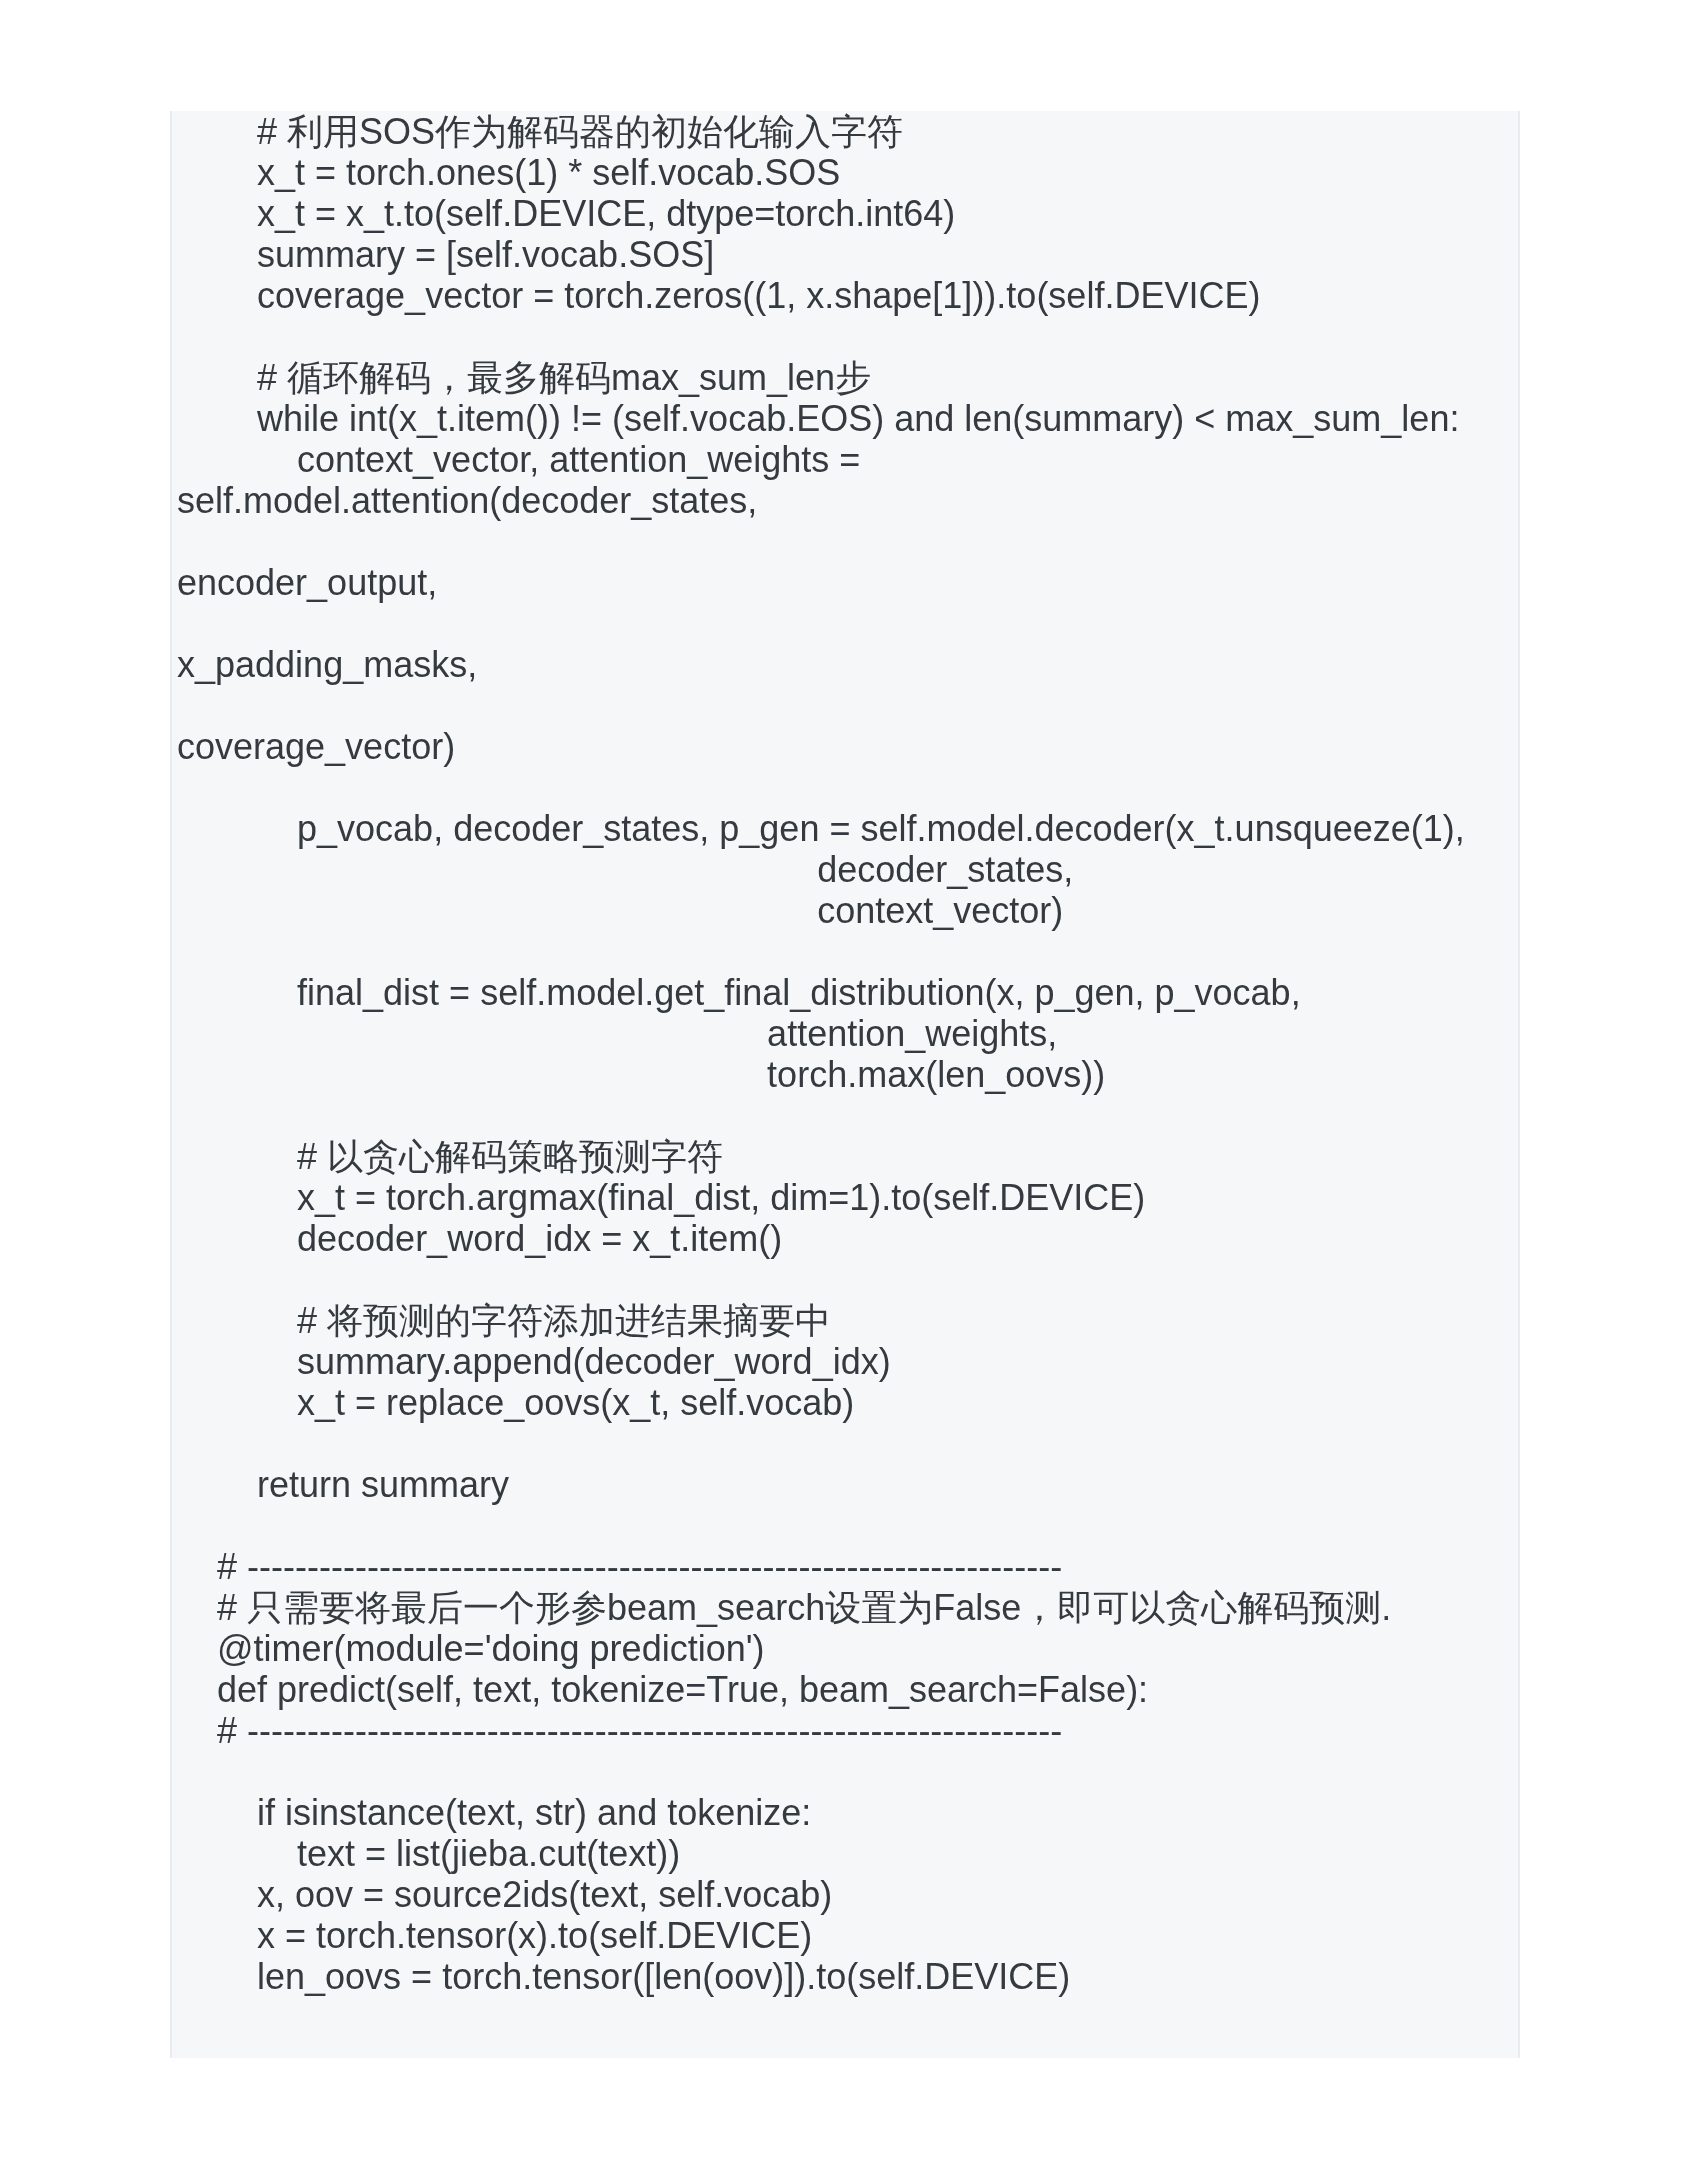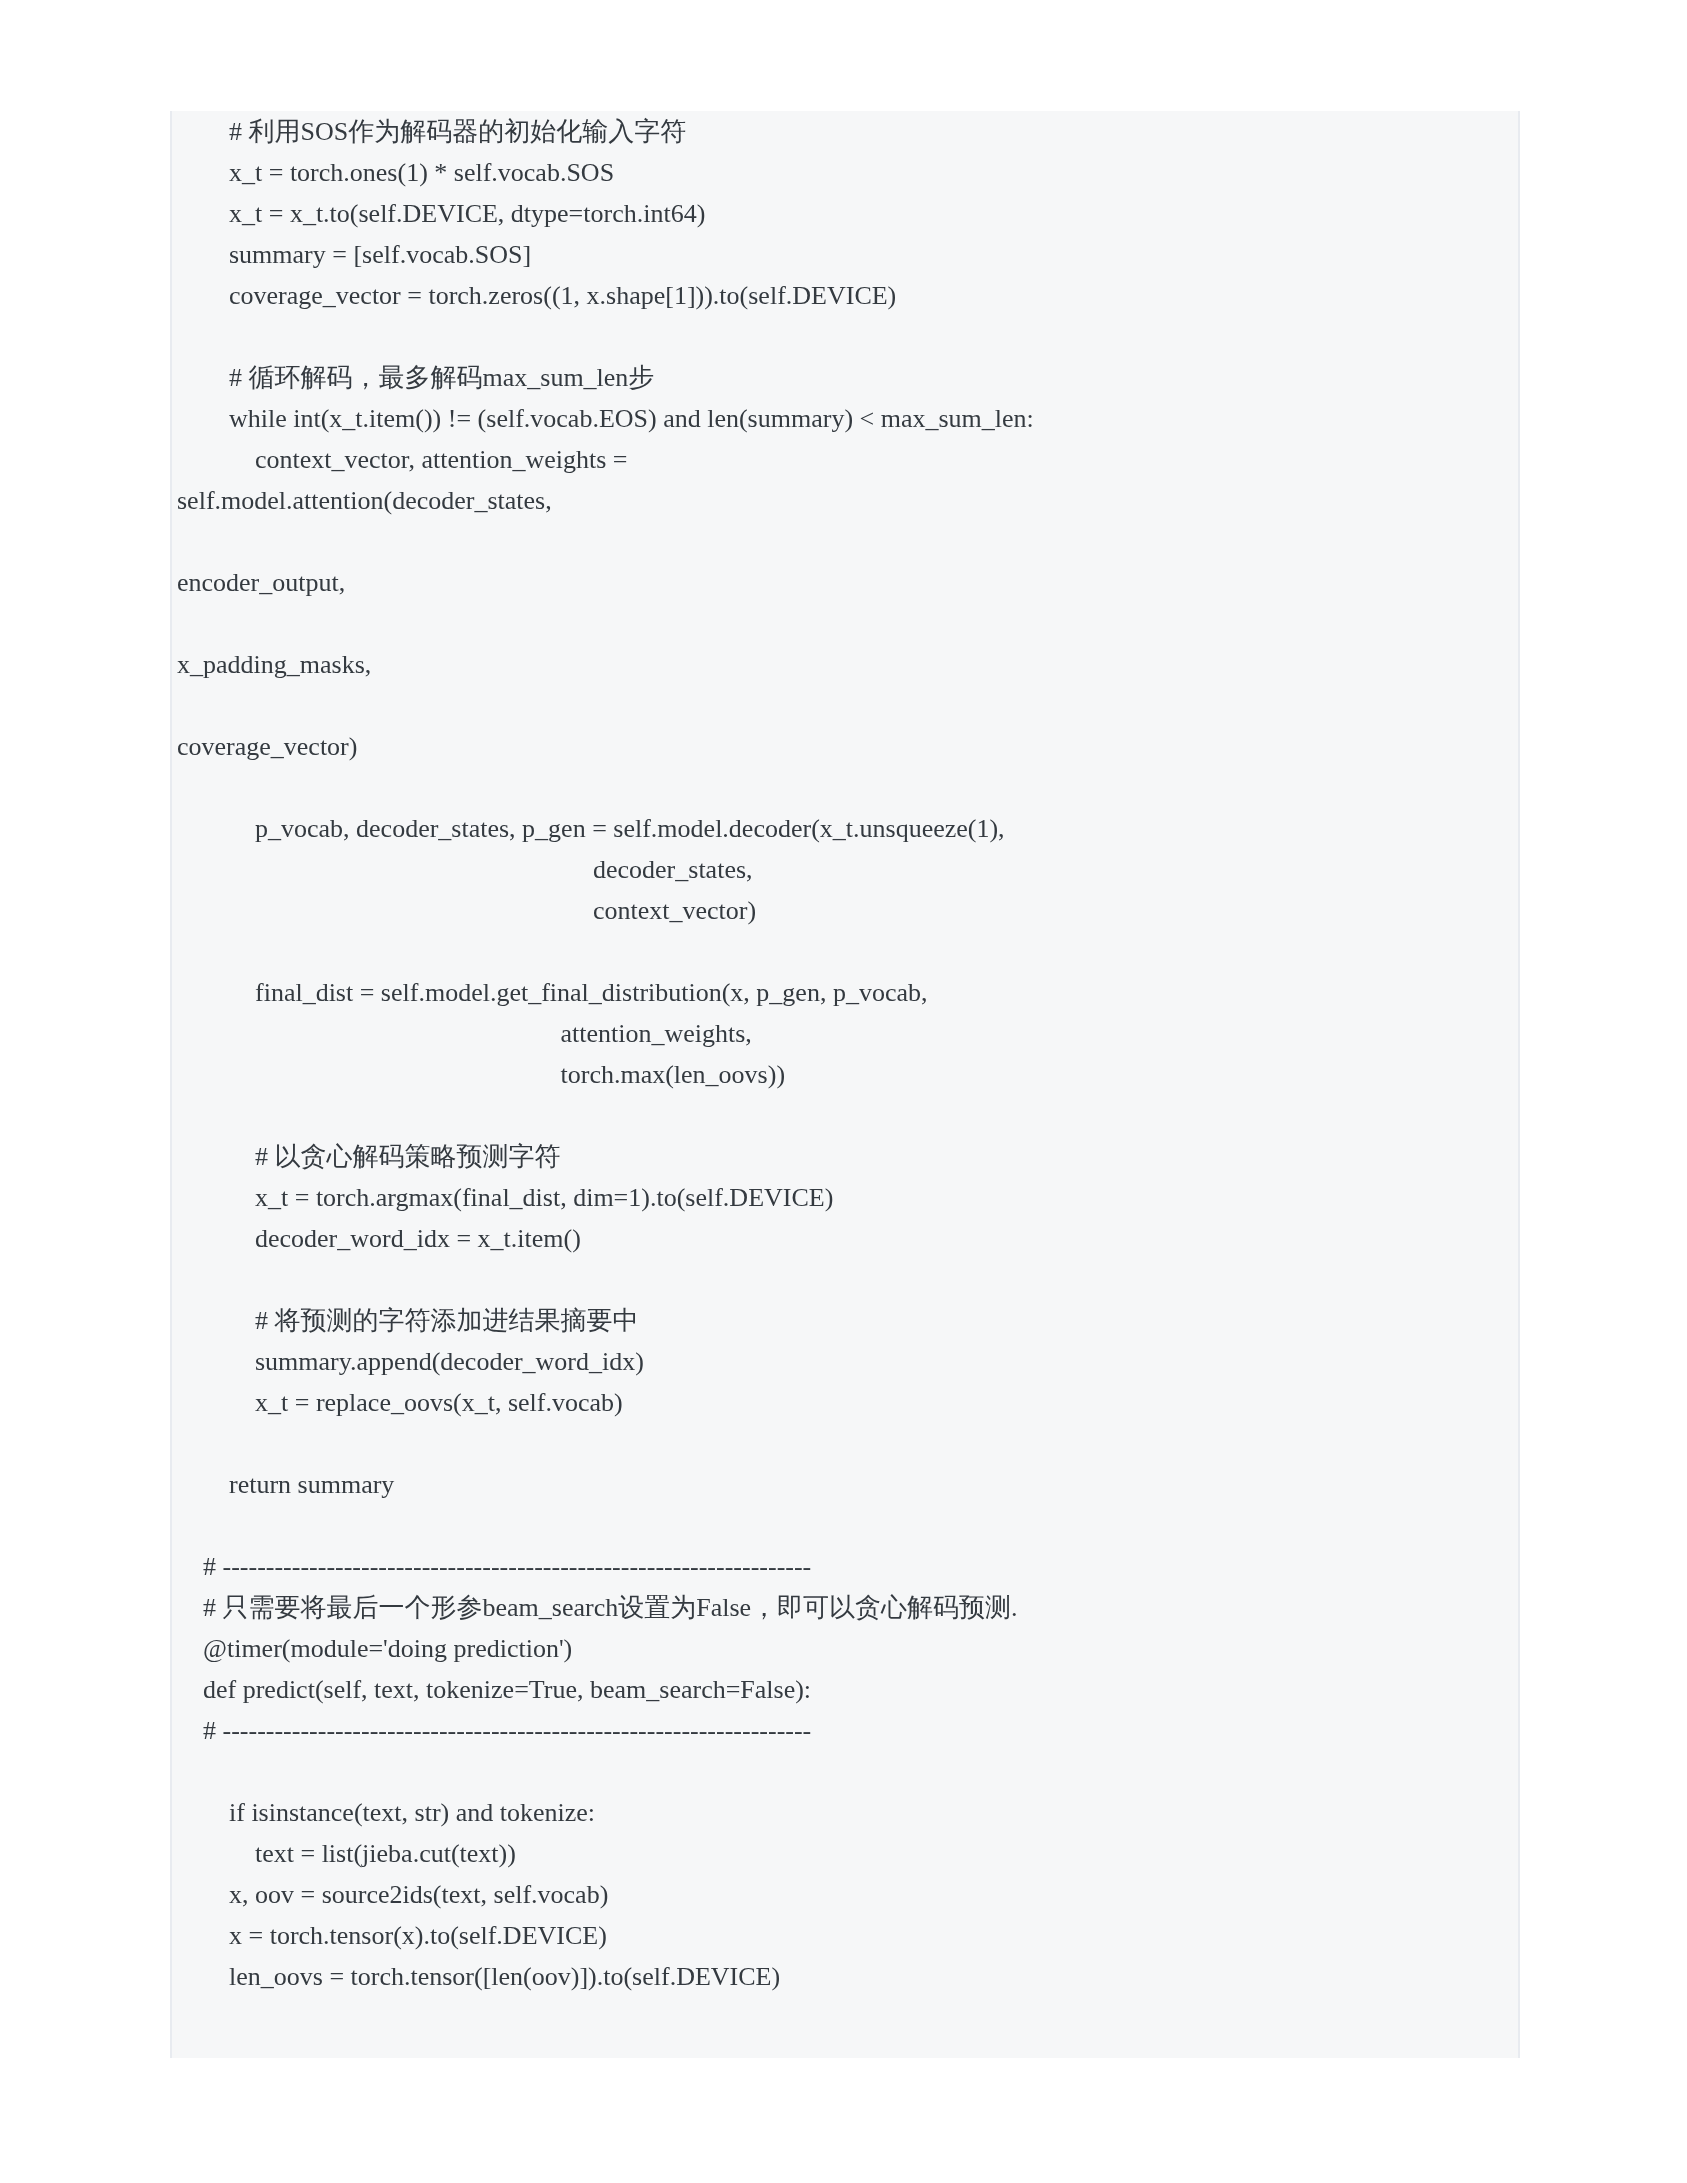--- a/index.html
+++ b/index.html
@@ -22,22 +22,22 @@
     height: 1947px;
     box-sizing: border-box;
     background: #f6f7f8;
     border-left: 2.8px solid #e8ebf0;
     border-right: 2.8px solid #e8ebf0;
     overflow: hidden;
   }
   .code-block {
     margin: 0;
     padding: 0 0 0 5px;
-    font-family: Liberation Serif, serif;
-    font-size: 26px;
+    font-family: Liberation Sans, sans-serif;
+    font-size: 36px;
     line-height: 41px;
     color: #343a40;
     white-space: pre;
   }
   .code-line {
     min-height: 41px;
     white-space: pre;
   }
 </style>
 </head>

